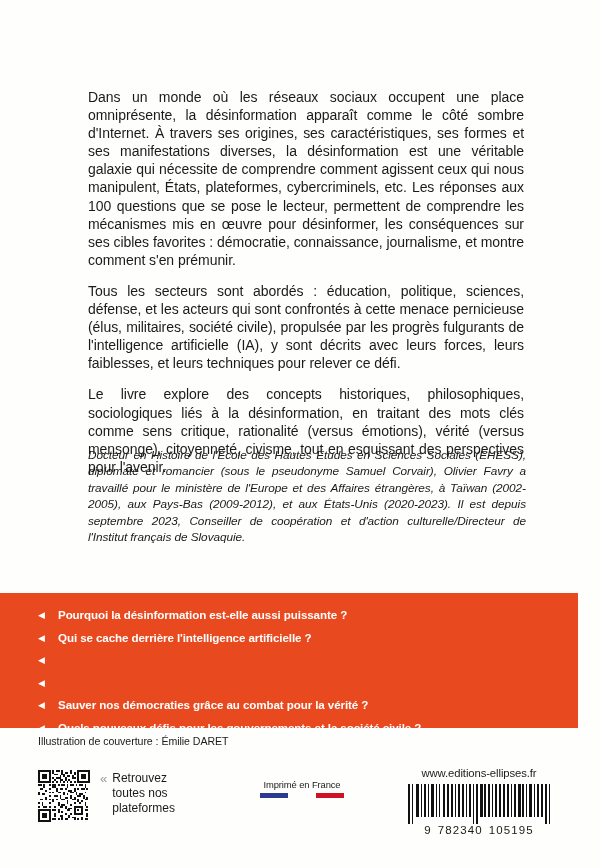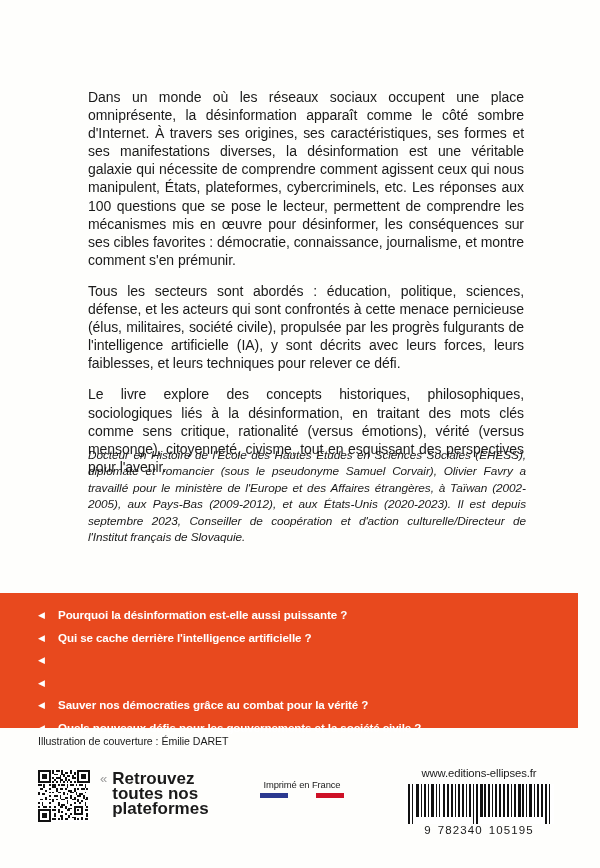--- a/index.html
+++ b/index.html
@@ -113,25 +113,24 @@
     height: 52px;
     display: block;
   }
   .qr-chev {
     color: #9a9a9a;
     font-size: 13px;
     margin: 1px 5px 0 10px;
     line-height: 15px;
   }
   .qr-lines {
-    font-size: 17px;
+    font-size: 12px;
     line-height: 15.2px;
     color: #1a1a1a;
     padding-top: 1px;
-    font-weight: bold;
   }
 
   
   .print-block {
     position: absolute;
     left: 260px;
     top: 14px;
     text-align: center;
   }
   .print-label {

